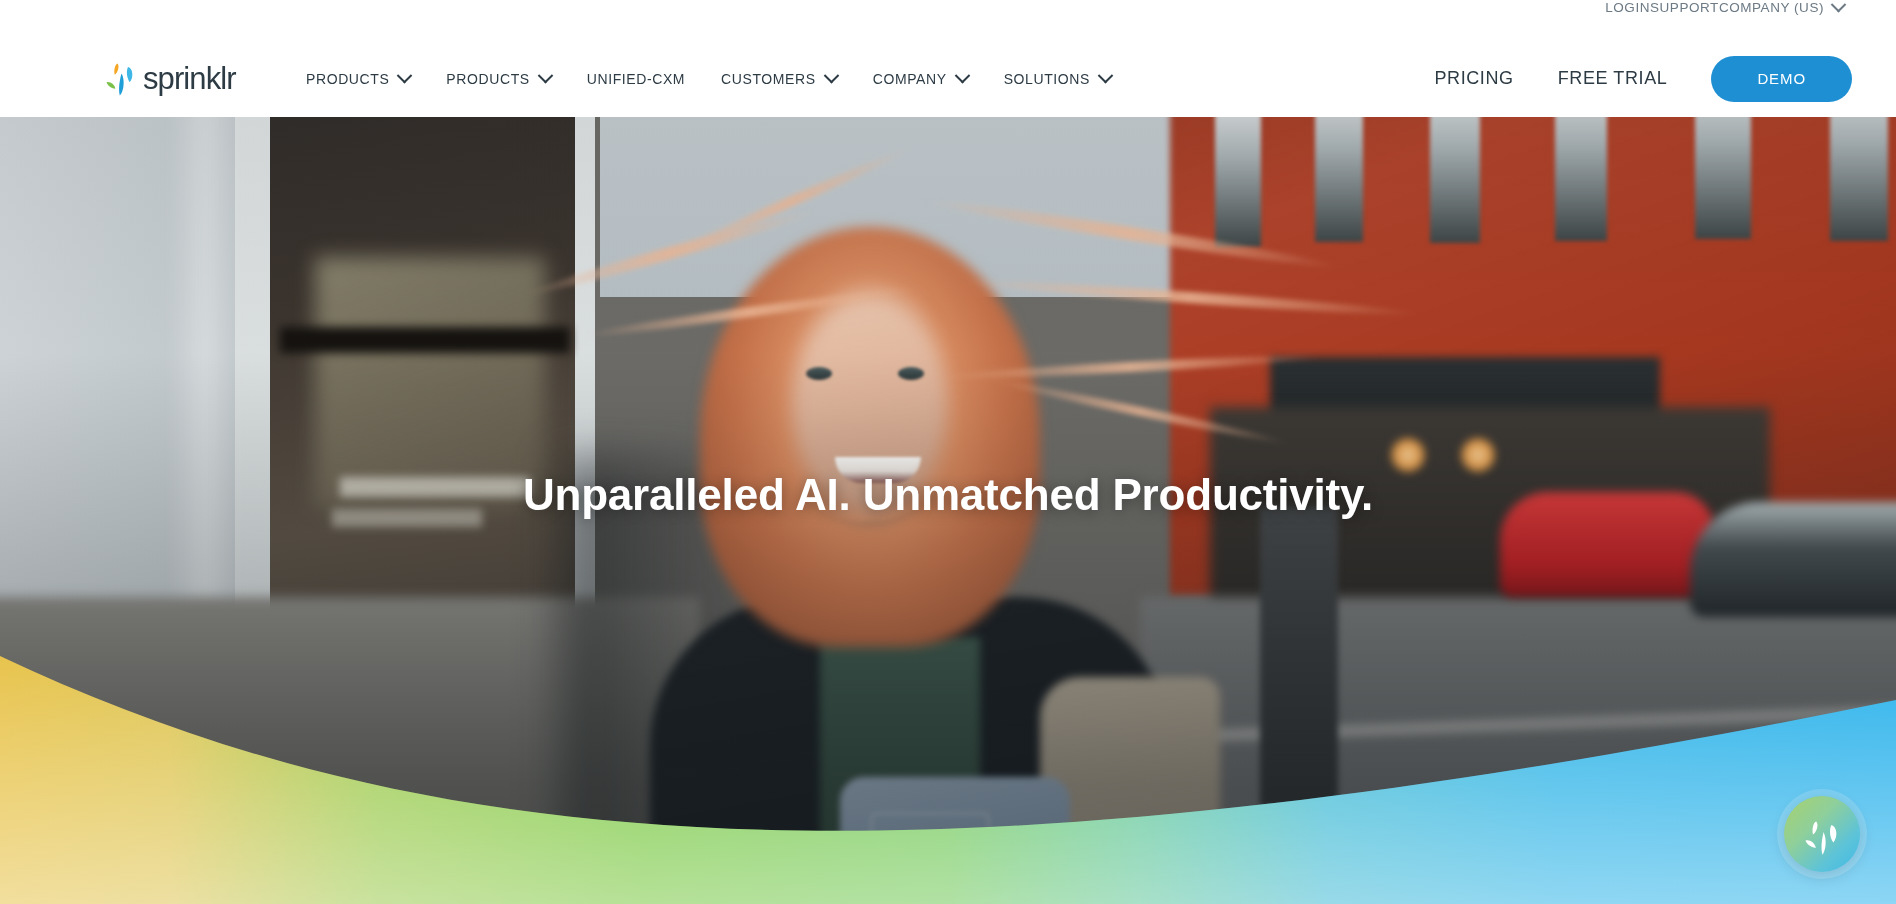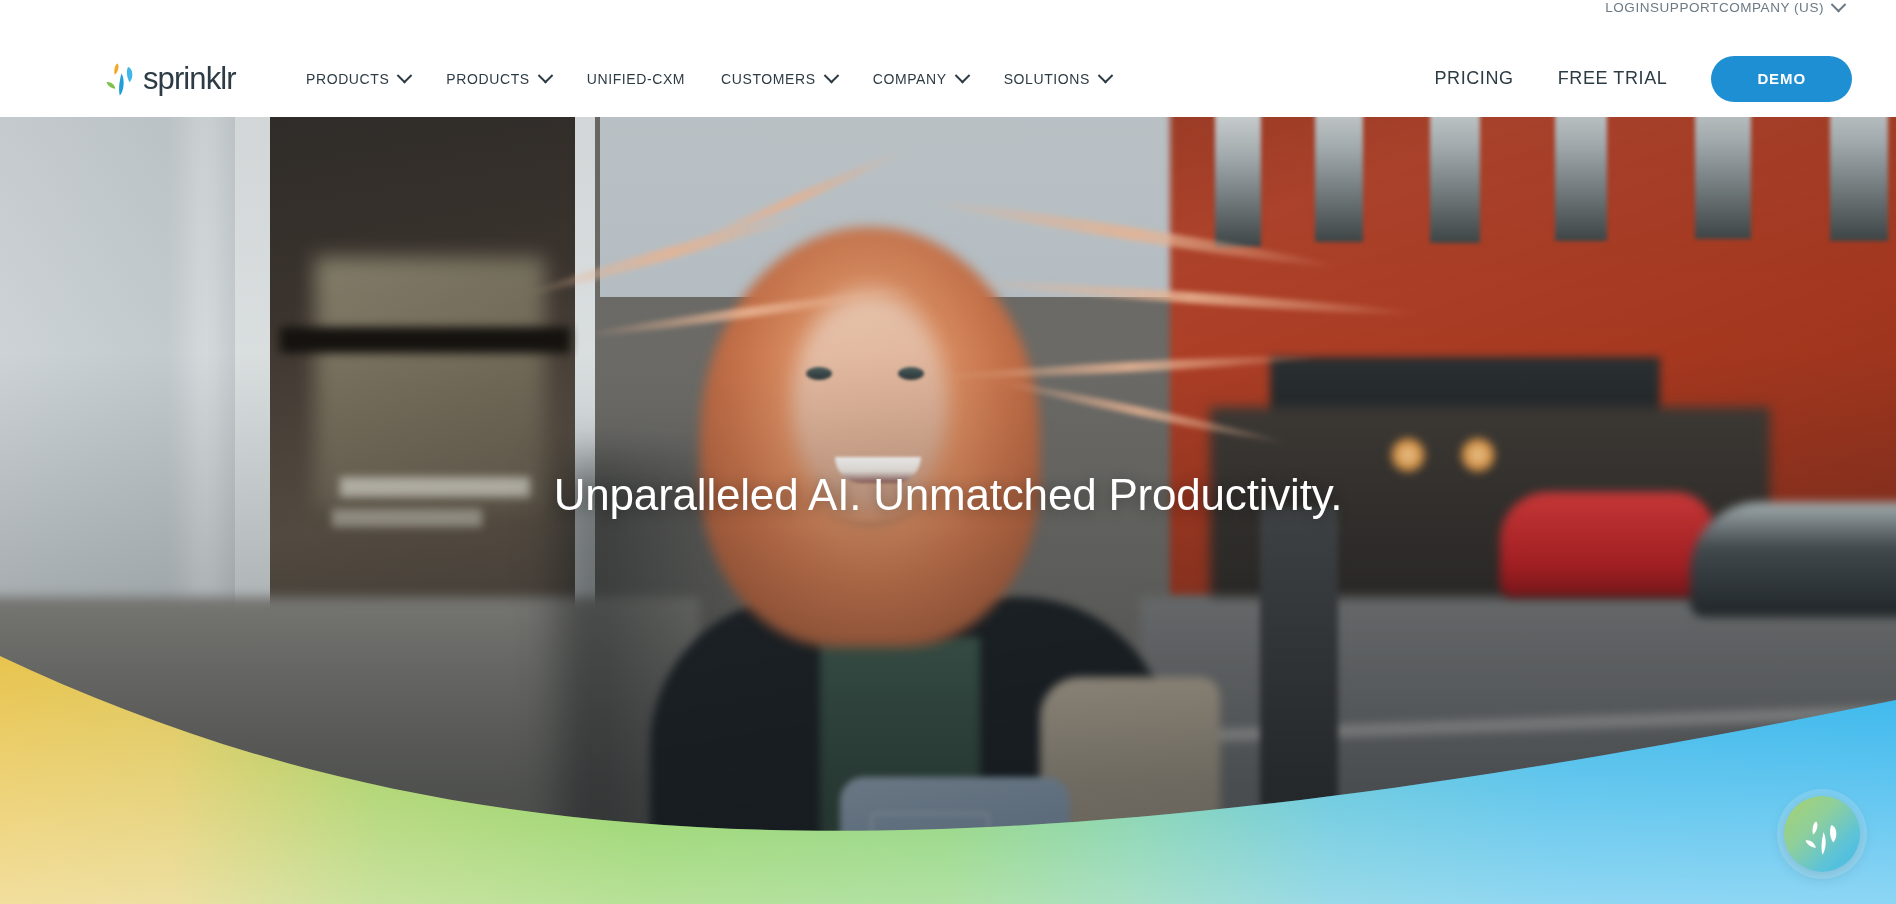--- a/index.html
+++ b/index.html
@@ -79,21 +79,21 @@
   }
   .nav-cta-link {
     font-size:18px; letter-spacing:.6px;
     color:#2d3b45; text-decoration:none;
     padding:0 22px; white-space:nowrap;text-align:right;
   }
   .demo-btn {
     margin-left:22px;
     background:#1f8fd4;
     color:#fff;
-    font-size:15px; font-weight:700; letter-spacing:.9px;
+    font-size:15px; font-weight:400; letter-spacing:.9px;
     border:none; border-radius:28px;
     padding:0 46px; height:46px;
     line-height:46px;
     cursor:pointer;
     white-space:nowrap;
   }
 
   
   .hero {
     position:absolute; top:117px; left:0;
@@ -321,21 +321,21 @@
     position:absolute; left:0; top:0;
     width:1896px; height:787px;
     display:flex; flex-direction:column;
     align-items:center; justify-content:flex-start;
     padding-top:350px;
     z-index:10;
   }
   .hero-title {
     color:#fff;
     font-size:44px;
-    font-weight:400;
+    font-weight:700;
     line-height:1.28;
     text-align:center;
     letter-spacing:-.2px;
     text-shadow:0 2px 14px rgba(0,0,0,.36);
     max-width:1000px;
   }
   .hero-sub {
     margin-top:26px;
     color:#f2f4f5;
     font-size:18.5px;

